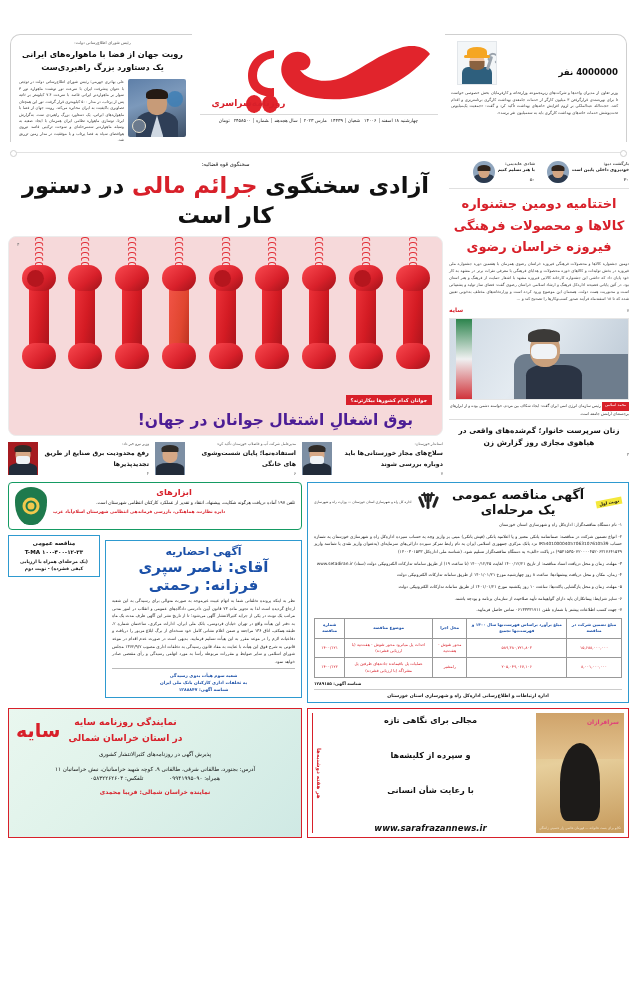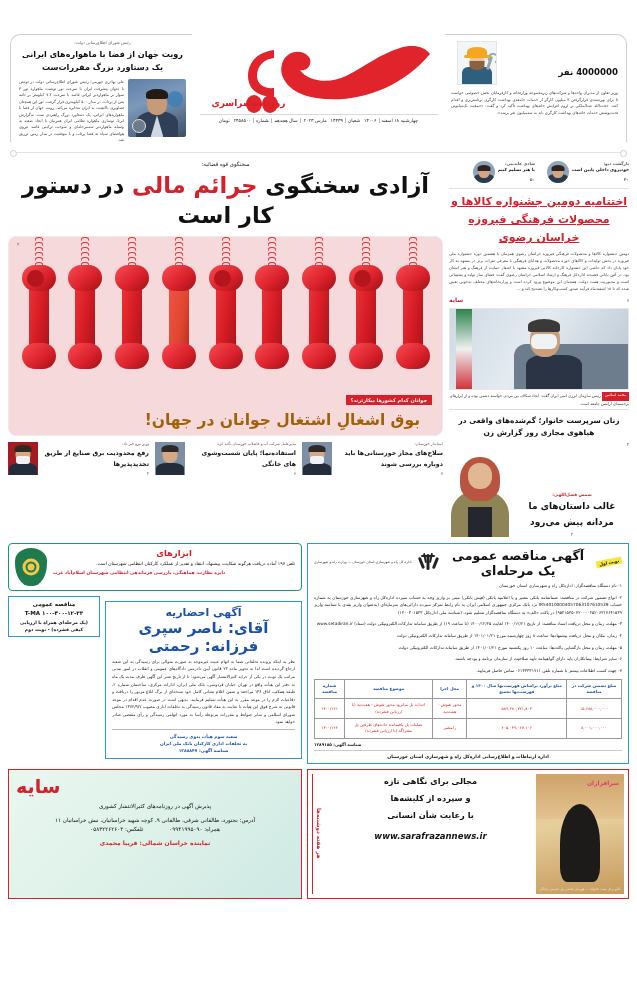--- a/index.html
+++ b/index.html
@@ -92,21 +92,21 @@
   .thumb-item { width: 86px; display: flex; gap: 3px; align-items: flex-start; }
   .thumb-ph { width: 22px; height: 22px; flex: 0 0 22px; border-radius: 50%; overflow: hidden; position: relative; background: #8fa5bd; }
   .thumb-ph .f { position:absolute; left:50%; top:22%; width:11px; height:12px; transform:translateX(-50%); background:#d3a582; border-radius:45%; }
   .thumb-ph .h { position:absolute; left:50%; top:16%; width:13px; height:6px; transform:translateX(-50%); background:#30241c; border-radius:50% 50% 10% 10%; }
   .thumb-ph .b { position:absolute; left:50%; bottom:0; width:20px; height:9px; transform:translateX(-50%); background:#2c3a4e; border-radius:40% 40% 0 0; }
   .thumb-tx { font-size: 4.3px; line-height: 1.6; color: #111; font-weight: bold; text-align: right; }
   .pg { font-size: 4.4px; color: #666; margin-top: 2px; }
 
   .hr-thin { border-top: 1px solid #e0e0e0; margin: 5px 0 4px; }
 
-  .lead-art h3 { font-size: 11px; font-weight: bold; color: #d8202a; line-height: 1.65; text-align: center; text-decoration: underline; }
+  .lead-art h3 { font-size: 13px; font-weight: bold; color: #d8202a; line-height: 1.65; text-align: center; }
   .lead-art p { font-size: 4px; color: #3a3a3a; line-height: 1.72; text-align: justify; margin-top: 4px; }
   .art-foot { display: flex; align-items: center; justify-content: space-between; margin-top: 3px; }
   .logo-chip { font-size: 6px; color: #d8202a; font-weight: bold; }
 
   .photo-wide {
     width: 100%; height: 82px; margin-top: 5px; position: relative; overflow: hidden;
     background: linear-gradient(120deg,#cfd9e3 0%,#e4ebf1 45%,#b9c6d3 100%);
     border: 1px solid #e6e6e6;
   }
   .photo-wide .flag { position:absolute; left:6px; top:0; width:16px; height:100%; background: linear-gradient(180deg,#1a7a3c 0%,#f2f2f2 50%,#cf2027 100%); opacity:.9; }
@@ -157,22 +157,22 @@
     border-radius: 13px;
   }
   .handset:before { top: -6px; }
   .handset:after { bottom: -6px; }
   .grill { position: absolute; left: -2px; top: -1px; width: 17px; height: 17px; border-radius: 50%; background: #b5161e; z-index: 2; }
   .hero-tag {
     position: absolute; right: 10px; bottom: 30px; background: #d8202a; color: #fff;
     font-size: 5px; font-weight: bold; padding: 2px 5px;
   }
   .hero-head {
-    position: absolute; right: 22px; bottom: 6px; font-size: 15.5px; font-weight: bold;
-    color: #a16207; letter-spacing: -.2px;
+    position: absolute; right: 29px; bottom: 6px; font-size: 15.5px; font-weight: bold;
+    color: #4c1d95; letter-spacing: -.2px;
   }
   .hero-pg { position: absolute; left: 8px; top: 5px; font-size: 4.6px; color: #777; }
 
   .teasers { display: flex; gap: 6px; margin-top: 6px; }
   .teaser { flex: 1; display: flex; gap: 4px; align-items: flex-start; }
   .t-img { width: 30px; height: 33px; flex: 0 0 30px; position: relative; overflow: hidden; background: #7d8fa4; }
   .t-img.red { background: #a51b20; }
   .t-img .tf { position:absolute; left:50%; top:16%; width:15px; height:16px; transform:translateX(-50%); background:#d6a886; border-radius:46%; }
   .t-img .th { position:absolute; left:50%; top:10%; width:17px; height:7px; transform:translateX(-50%); background:#2f2a26; border-radius:50% 50% 12% 12%; }
   .t-img .tm { position:absolute; left:50%; top:44%; width:14px; height:8px; transform:translateX(-50%); background:#eef2f5; border-radius:3px; }
@@ -243,21 +243,21 @@
     letter-spacing: .6px;
   }
   .mag-cover {
     width: 88px; height: 120px; flex: 0 0 88px; position: relative; overflow: hidden;
     background: linear-gradient(170deg,#d8b77a 0%,#e7cf9c 40%,#c69a5c 100%);
   }
   .mag-cover .sky { position:absolute; left:0; top:0; width:100%; height:38%; background: linear-gradient(180deg,#cfa36a,#e3c38f); }
   .mag-cover .sil { position:absolute; left:50%; bottom:12px; transform:translateX(-50%); width:40px; height:78px; background:#1d1b19; border-radius: 50% 50% 18% 18%; }
   .mag-cover .logo { position:absolute; right:5px; top:5px; font-size:6px; font-weight:bold; color:#e03c7a; }
   .mag-cover .cap { position:absolute; left:0; bottom:2px; width:100%; text-align:center; font-size:3.2px; color:#f3e6cf; line-height:1.5; }
-  .mag-txt { flex: 1; text-align: center; display: flex; flex-direction: column; justify-content: flex-start; gap: 3px; }
+  .mag-txt { flex: 1; text-align: center; display: flex; flex-direction: column; justify-content: space-between; gap: 13px; }
   .mag-txt .l { font-size: 8.2px; font-weight: bold; color: #111; line-height: 1.74; }
   .mag-url { font-size: 8.5px; font-weight: bold; color: #111; font-style: italic; margin-top: 5px; }
 
   .agency-ad {
     flex: 1; border: 1.6px solid #d8202a; padding: 5px 7px;
     background: linear-gradient(135deg,#e9f7ef 0%,#dff2ea 45%,#cfe9e4 100%);
   }
   .ag-top { display: flex; align-items: center; justify-content: flex-end; gap: 8px; }
   .ag-logo { font-size: 19px; font-weight: bold; color: #d8202a; letter-spacing: -1px; }
   .ag-title { font-size: 9.2px; font-weight: bold; color: #d8202a; line-height: 1.7; text-align: center; }
@@ -267,21 +267,21 @@
 </style>
 </head>
 <body>
 
 <div class="page">
 
   <div class="masthead">
 
     <div class="mh-left">
       <div class="kicker">رئیس شورای اطلاع‌رسانی دولت:</div>
-      <h2>رویت جهان از فضا با ماهواره‌های ایرانی یک دستاورد بزرگ مقررات‌ست</h2>
+      <h2>رویت جهان از فضا با ماهواره‌های ایرانی یک دستاورد بزرگ راهبردی‌ست</h2>
       <div class="mh-left-body">
         <div class="mini-photo">
           <div class="globe"></div>
             <div class="body"></div>
             <div class="shirt"></div>
           <div class="face"></div>
             <div class="hair"></div>
             <div class="seal"></div>
         </div>
         <p>علی بهادری جهرمی؛ رئیس شورای اطلاع‌رسانی دولت در توئیتی با عنوان پیشرفت ایران با سرعت نور نوشت: ماهواره نور ۳ سوار بر ماهواره‌بر ایرانی قاصد با سرعت ۷.۴ کیلومتر بر ثانیه پس از پرتاب، در مدار ۵۰۰ کیلومتری قرار گرفت. نور این همچنان تصاویری باکیفیت به ایران مخابره می‌کند. رویت جهان از فضا با ماهواره‌های ایرانی، یک دستاورد بزرگ راهبردی ست. به‌گزارش ایرنا، نوسازی ماهواره نظامی ایران همزمان با ایجاد ضعیه به وسیله ماهواره‌بر سه‌مرحله‌ای و سوخت ترکیبی قاصد نیروی هوافضای سپاه به فضا پرتاب و با موفقیت در مدار زمین تزریق شد.</p>
@@ -370,33 +370,20 @@
           <div class="mask"></div>
       </div>
       <div class="cap-line">
         <span class="cap-red">محمد اسلامی</span>
         <span>رئیس سازمان انرژی اتمی ایران گفت: ایجاد شکاف بین مردم، خواسته دشمن بوده و از ابزارهای برجسته‌ای آرامش جامعه است.</span>
       </div>
 
       <div class="sub-head">زنان سرپرست خانوار؛ گم‌شده‌های واقعی در هیاهوی مجازی روز گزارش زن</div>
       <div class="pg">۳</div>
 
-      <div class="woman-blk">
-        <div class="woman-txt">
-          <div class="woman-kick">شمس فضل‌اللهی:</div>
-          <h4>غالب داستان‌های ما مردانه پیش می‌رود</h4>
-          <div class="pg">۳</div>
-        </div>
-        <div class="woman-img">
-          <div class="co"></div>
-            <div class="dk"></div>
-            <div class="sc"></div>
-            <div class="fa"></div>
-        </div>
-      </div>
     </div>
 
     <div class="col-main">
 
       <div class="spokes">سخنگوی قوه قضائیه:</div>
 
       <div class="main-head">
         <span>آزادی سخنگوی</span>
         <span class="red">جرائم مالی</span>
         <span>در دستور کار است</span>
@@ -673,20 +660,24 @@
         <div class="l">با رعایت شأن انسانی</div>
         <div class="mag-url">www.sarafrazannews.ir</div>
       </div>
       <div class="mag-side">
         <span>هر هفته دوشنبه‌ها</span>
       </div>
     </div>
 
     <div class="agency-ad">
       <div class="ag-top">
+        <div class="ag-title">
+          <div>نمایندگی روزنامه سایه</div>
+          <div>در استان خراسان شمالی</div>
+        </div>
         <div class="ag-logo">سایه</div>
       </div>
       <div class="ag-body">پذیرش آگهی در روزنامه‌های کثیرالانتشار کشوری</div>
       <div class="ag-body">آدرس: بجنورد، طالقانی شرقی، طالقانی ۹، کوچه شهید خراسانیان، نبش خراسانیان ۱۱</div>
       <div class="ag-row">
         <span><span>همراه:</span> <span>۰۹۹۴۱۹۹۵۰۹۰</span></span>
         <span><span>تلفکس:</span> <span>۰۵۸۳۲۲۶۲۶۰۴</span></span>
       </div>
       <div class="ag-sign">نماینده خراسان شمالی: فریبا محمدی</div>
     </div>

